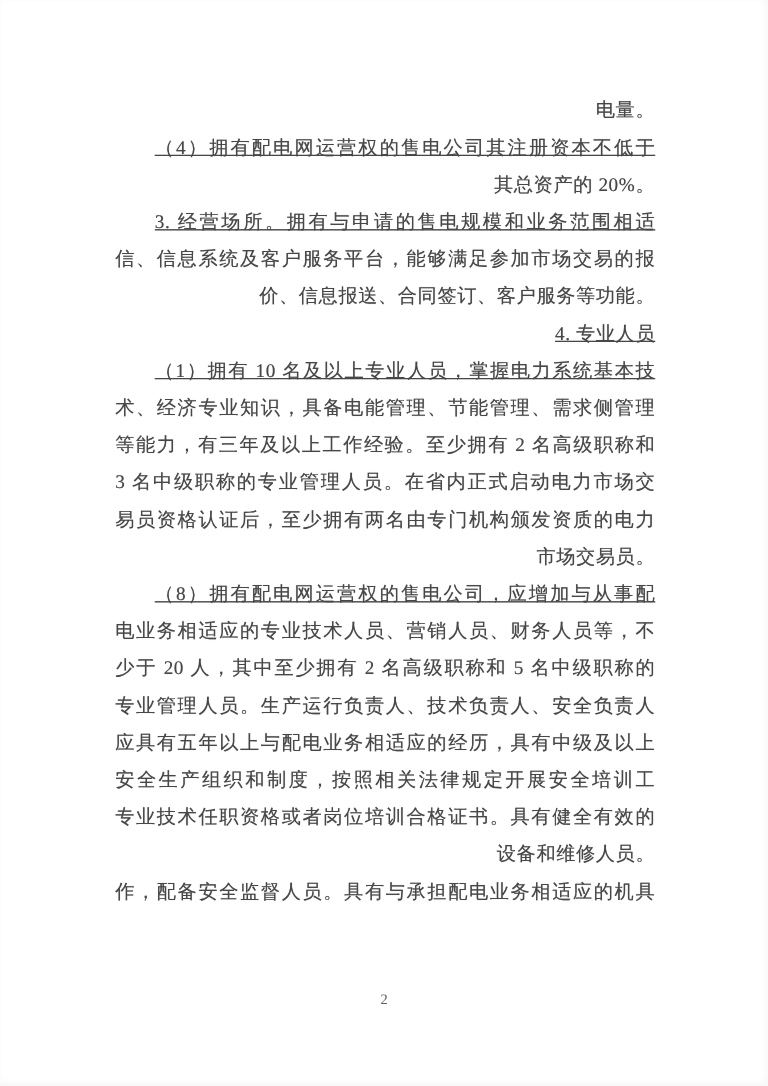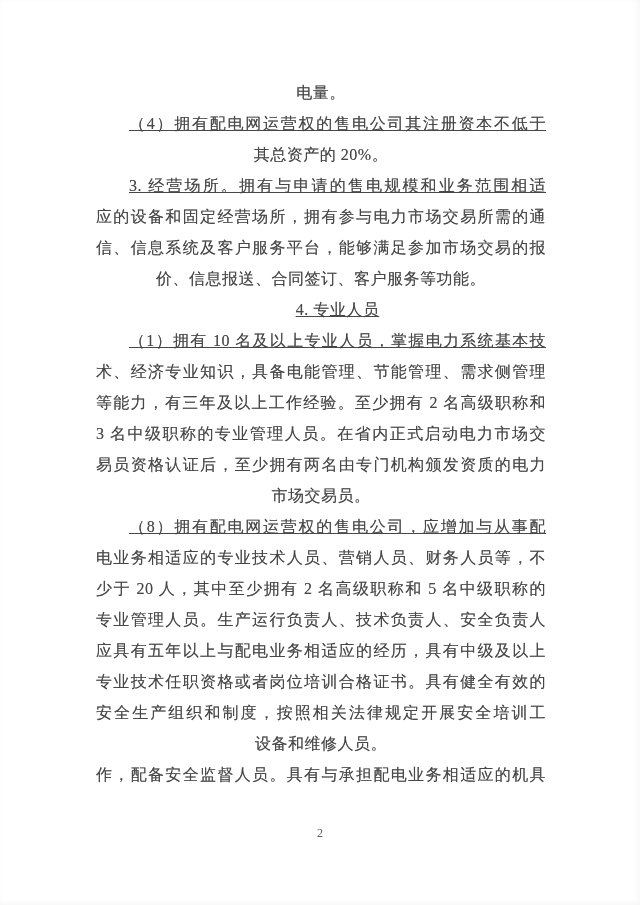--- a/index.html
+++ b/index.html
@@ -23,21 +23,21 @@
     top: 77px;
     width: 450px;
     color: #474747;
     font-size: 16px;
     line-height: 31px;
     letter-spacing: 0.5px;
     text-shadow: 0 0 0.6px rgba(70,70,70,0.55); 
   }
   .line {
     height: 31px;
-    text-align: center;
+    text-align: right;
   }
   .line.indent {
     text-indent: 33px;
     text-decoration: underline;
   }
   .line.fill {
     text-align: justify;
     text-align-last: justify;
     text-justify: inter-character;
   }
@@ -55,34 +55,33 @@
 </style>
 </head>
 <body>
 
 <div class="page">
   <div class="content">
     <div class="line">电量。</div>
     <div class="line indent fill">（4）拥有配电网运营权的售电公司其注册资本不低于</div>
     <div class="line">其总资产的 20%。</div>
     <div class="line indent fill">3. 经营场所。拥有与申请的售电规模和业务范围相适</div>
-    <div class="line fill">应的设备和固定经营场所，拥有参与电力市场交易所需的通</div>
     <div class="line fill">信、信息系统及客户服务平台，能够满足参加市场交易的报</div>
     <div class="line">价、信息报送、合同签订、客户服务等功能。</div>
     <div class="line indent">4. 专业人员</div>
     <div class="line indent fill">（1）拥有 10 名及以上专业人员，掌握电力系统基本技</div>
     <div class="line fill">术、经济专业知识，具备电能管理、节能管理、需求侧管理</div>
     <div class="line fill">等能力，有三年及以上工作经验。至少拥有 2 名高级职称和</div>
     <div class="line fill">3 名中级职称的专业管理人员。在省内正式启动电力市场交</div>
     <div class="line fill">易员资格认证后，至少拥有两名由专门机构颁发资质的电力</div>
     <div class="line">市场交易员。</div>
     <div class="line indent fill">（8）拥有配电网运营权的售电公司，应增加与从事配</div>
     <div class="line fill">电业务相适应的专业技术人员、营销人员、财务人员等，不</div>
     <div class="line fill">少于 20 人，其中至少拥有 2 名高级职称和 5 名中级职称的</div>
     <div class="line fill">专业管理人员。生产运行负责人、技术负责人、安全负责人</div>
     <div class="line fill">应具有五年以上与配电业务相适应的经历，具有中级及以上</div>
+    <div class="line fill">安全生产组织和制度，按照相关法律规定开展安全培训工</div>
     <div class="line fill">专业技术任职资格或者岗位培训合格证书。具有健全有效的</div>
-    <div class="line fill">安全生产组织和制度，按照相关法律规定开展安全培训工</div>
     <div class="line">设备和维修人员。</div>
     <div class="line fill">作，配备安全监督人员。具有与承担配电业务相适应的机具</div>
   </div>
   <div class="page-number">2</div>
 </div>
 
 </body></html>

